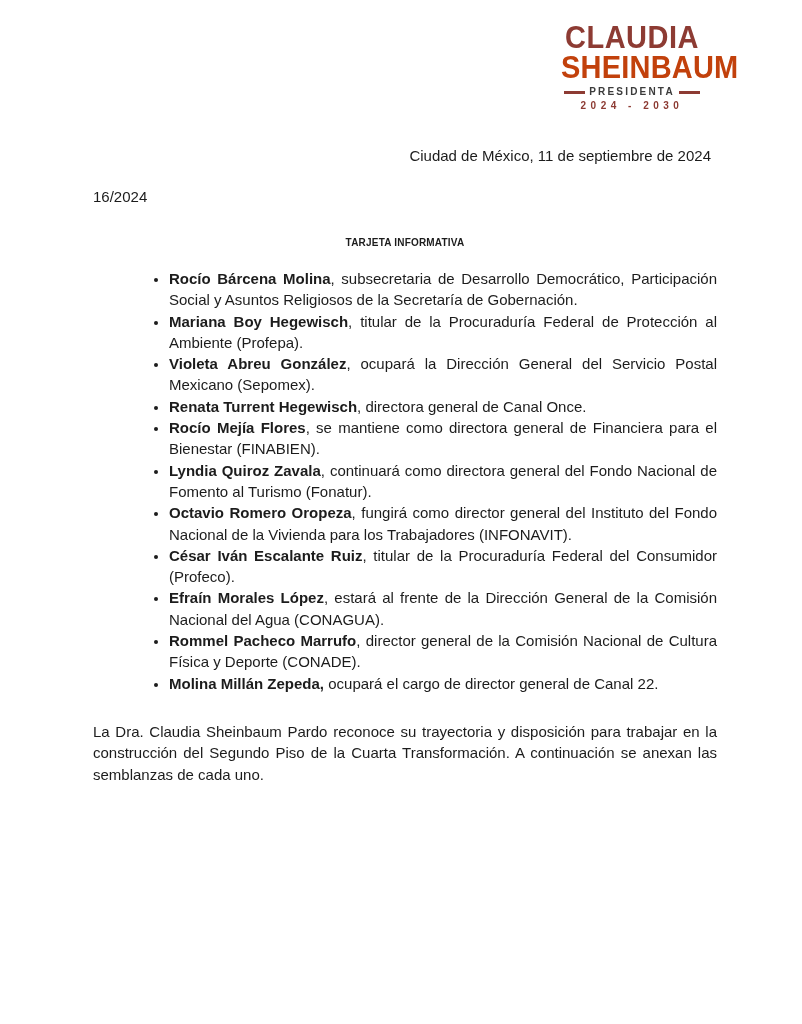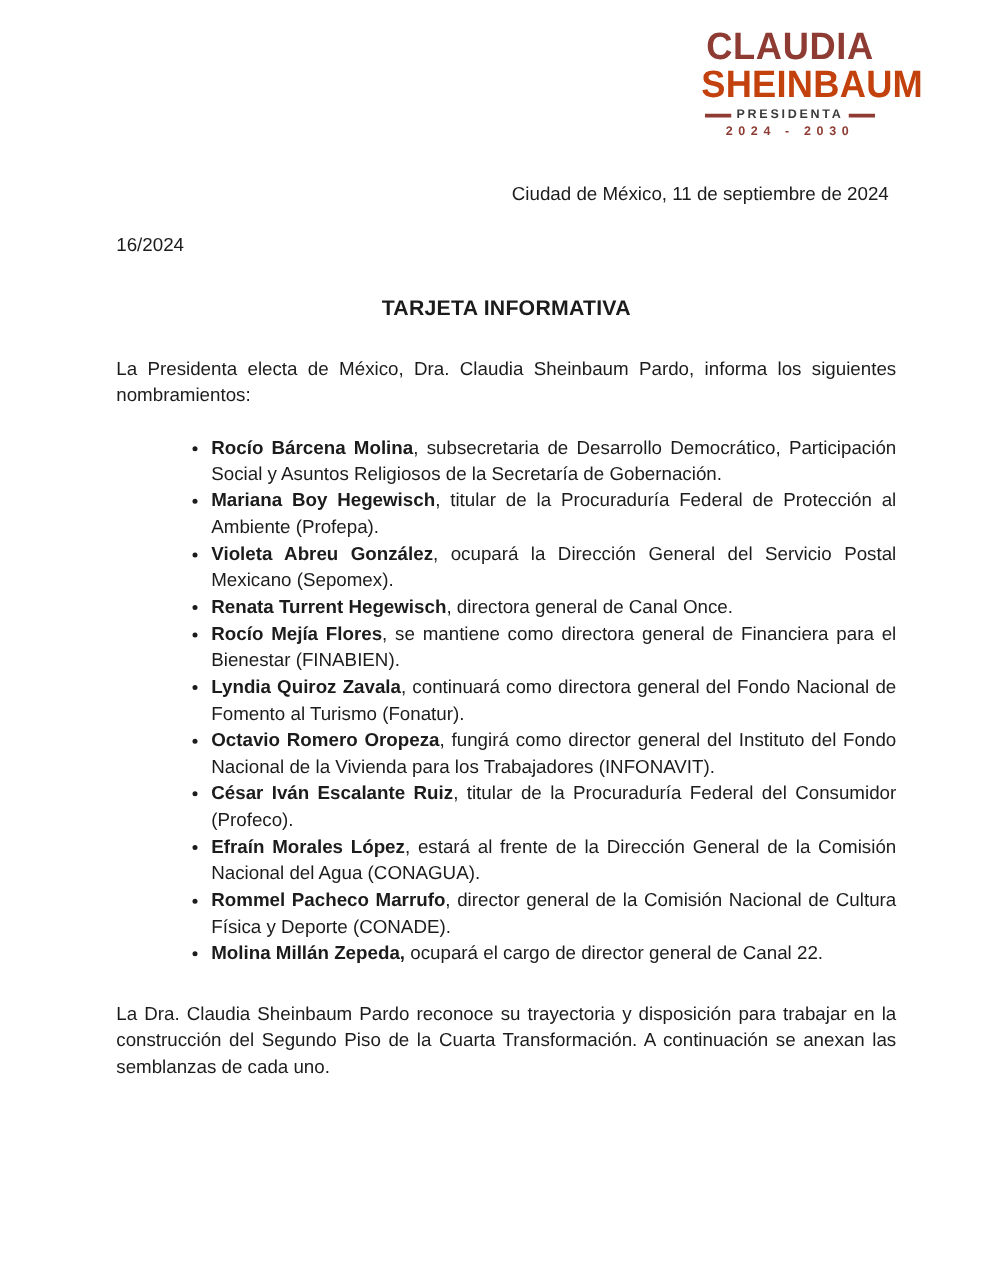--- a/index.html
+++ b/index.html
@@ -81,21 +81,21 @@
     padding-right: 6px;
   }
   .doc-number {
     margin-top: 24px;
     font-size: 15px;
     font-weight: 400;
   }
   .doc-title {
     margin: 32px 0 0 0;
     text-align: center;
-    font-size: 17px;
+    font-size: 10px;
     font-weight: 700;
     letter-spacing: 0.2px;
   }
 
   
   .intro {
     margin: 28px 0 0 0;
     font-size: 15px;
     line-height: 1.42;
     text-align: justify;
@@ -137,21 +137,20 @@
     </div>
     <div class="logo-years">2024 - 2030</div>
   </div>
 
   <div class="date-line">Ciudad de México, 11 de septiembre de 2024</div>
 
   <div class="doc-number">16/2024</div>
 
   <h1 class="doc-title">TARJETA INFORMATIVA</h1>
 
-  <p class="intro">La Presidenta electa de México, Dra. Claudia Sheinbaum Pardo, informa los siguientes nombramientos:</p>
 
   <ul class="appointments" id="appointments-list">
       <li><strong>Rocío Bárcena Molina</strong><span>, subsecretaria de Desarrollo Democrático, Participación Social y Asuntos Religiosos de la Secretaría de Gobernación.</span></li>
       <li><strong>Mariana Boy Hegewisch</strong><span>, titular de la Procuraduría Federal de Protección al Ambiente (Profepa).</span></li>
       <li><strong>Violeta Abreu González</strong><span>, ocupará la Dirección General del Servicio Postal Mexicano (Sepomex).</span></li>
       <li><strong>Renata Turrent Hegewisch</strong><span>, directora general de Canal Once.</span></li>
       <li><strong>Rocío Mejía Flores</strong><span>, se mantiene como directora general de Financiera para el Bienestar (FINABIEN).</span></li>
       <li><strong>Lyndia Quiroz Zavala</strong><span>, continuará como directora general del Fondo Nacional de Fomento al Turismo (Fonatur).</span></li>
       <li><strong>Octavio Romero Oropeza</strong><span>, fungirá como director general del Instituto del Fondo Nacional de la Vivienda para los Trabajadores (INFONAVIT).</span></li>
       <li><strong>César Iván Escalante Ruiz</strong><span>, titular de la Procuraduría Federal del Consumidor (Profeco).</span></li>

